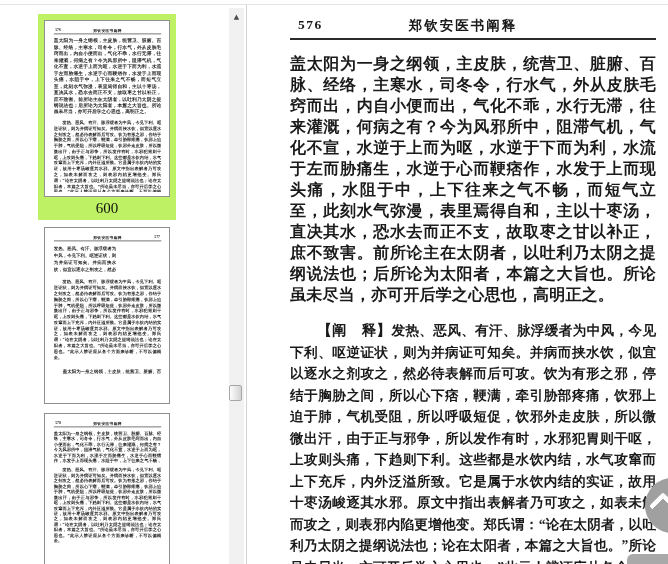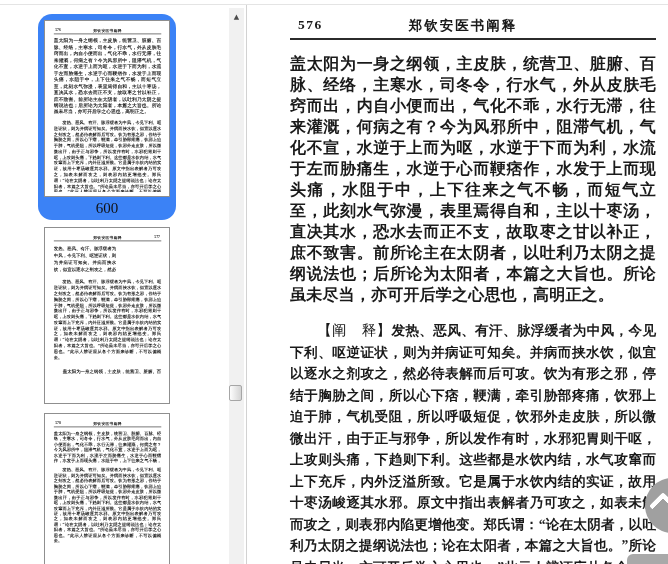--- a/index.html
+++ b/index.html
@@ -5,21 +5,21 @@
   html,body{margin:0;padding:0;background:#fff;}
   .app{position:relative;width:668px;height:564px;overflow:hidden;background:#fff;
        font-family:"Liberation Serif","DejaVu Serif",serif;color:#1a1a1a;}
   .topline{position:absolute;top:4px;left:0;right:0;height:1px;background:#e4e4e4;}
 
   
   .sidebar{position:absolute;left:0;top:5px;bottom:0;width:247px;background:#fff;
            border-right:1px solid #d2d2d2;box-sizing:border-box;}
   .thumbs{position:absolute;left:32px;top:9px;width:150px;}
   .thumb{width:138px;box-sizing:border-box;padding:6px 6px 2px 6px;margin:0 auto 1px auto;}
-  .thumb.selected{background:#3b82f6;border-radius:14px;}
+  .thumb.selected{background:#bef264;}
   .thumb-page{width:126px;height:177px;background:#fff;border:1px solid #8f8f8f;
               margin:0 auto;overflow:hidden;position:relative;box-sizing:border-box;}
   .thumb-label{text-align:center;font-size:15px;line-height:20px;color:#111;padding-top:1px;min-height:10px;}
 
   
   .mini{width:368px;height:522px;transform:scale(0.34);transform-origin:0 0;
         padding:20px 26px;box-sizing:border-box;color:#222;}
   .mini-header{position:relative;font-size:11px;font-weight:bold;height:14px;}
   .mini-header .mh-left{position:absolute;left:4px;top:0;}
   .mini-header .mh-center{position:absolute;left:0;right:0;text-align:center;letter-spacing:1px;}
@@ -47,21 +47,21 @@
   .content{position:absolute;left:248px;top:5px;right:0;bottom:0;background:#fff;
            padding:12px 12px 0 42px;box-sizing:border-box;}
   .page-header{position:relative;height:17px;font-weight:bold;font-size:13.5px;}
   .pageno{position:absolute;left:8px;top:0;letter-spacing:1.5px;}
   .booktitle{position:absolute;left:0;right:20px;text-align:center;letter-spacing:2px;}
   .rule{border-bottom:2px solid #2b2b2b;margin-top:4px;}
   .body1{margin:13px 0 0 0;font-size:16px;line-height:21px;font-weight:600;
          text-align:justify;letter-spacing:0.2px;}
   .body2{margin:15px 0 0 0;font-size:13.6px;line-height:21.5px;font-weight:600;
          text-align:justify;text-indent:2em;}
-  .annlabel{font-weight:normal;font-size:14.5px;}
+  .annlabel{font-weight:bold;font-size:14.5px;}
 
   
   .fab{position:absolute;left:645px;top:478px;width:55px;height:55px;border-radius:50%;
        background:#a0a0a0;}
   .chev{position:absolute;left:8px;top:18px;width:15px;height:15px;
         border-top:5px solid #fff;border-left:5px solid #fff;border-radius:3px;
         transform:rotate(45deg);}
   .corner{position:absolute;left:627px;top:554px;width:50px;height:18px;
           background:#a9a9a9;border-radius:6px 6px 0 0;}
 </style>

